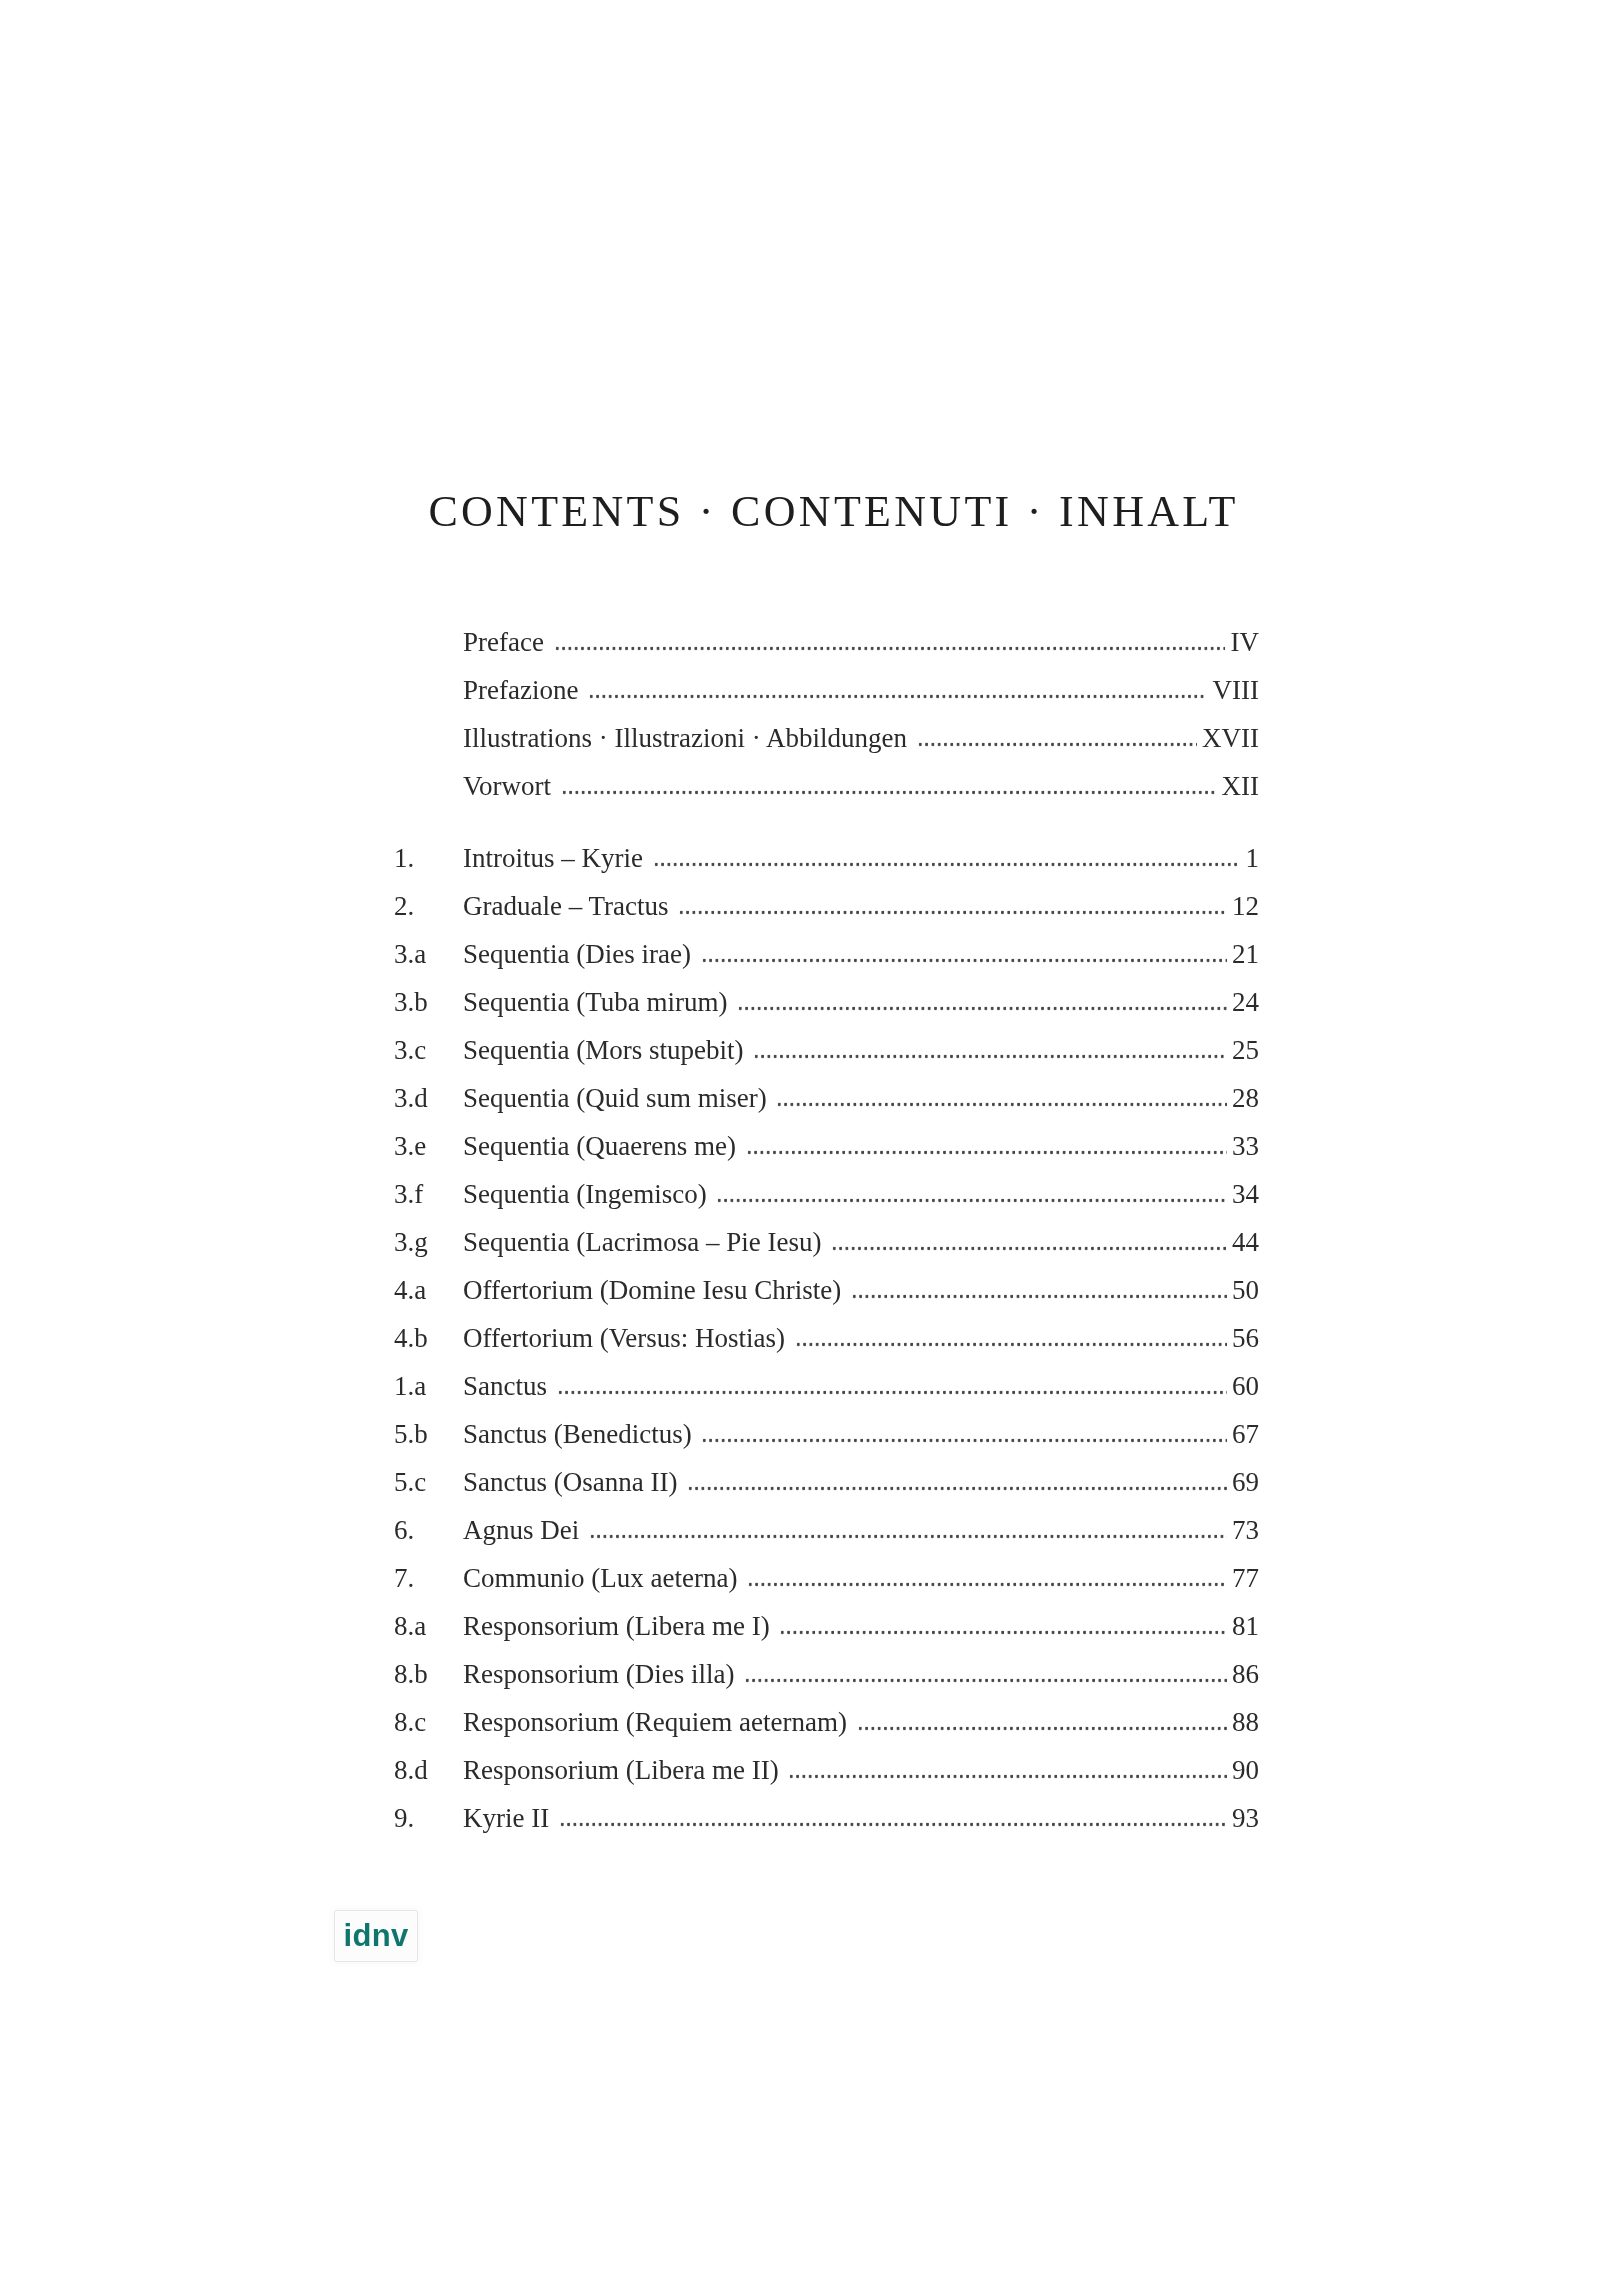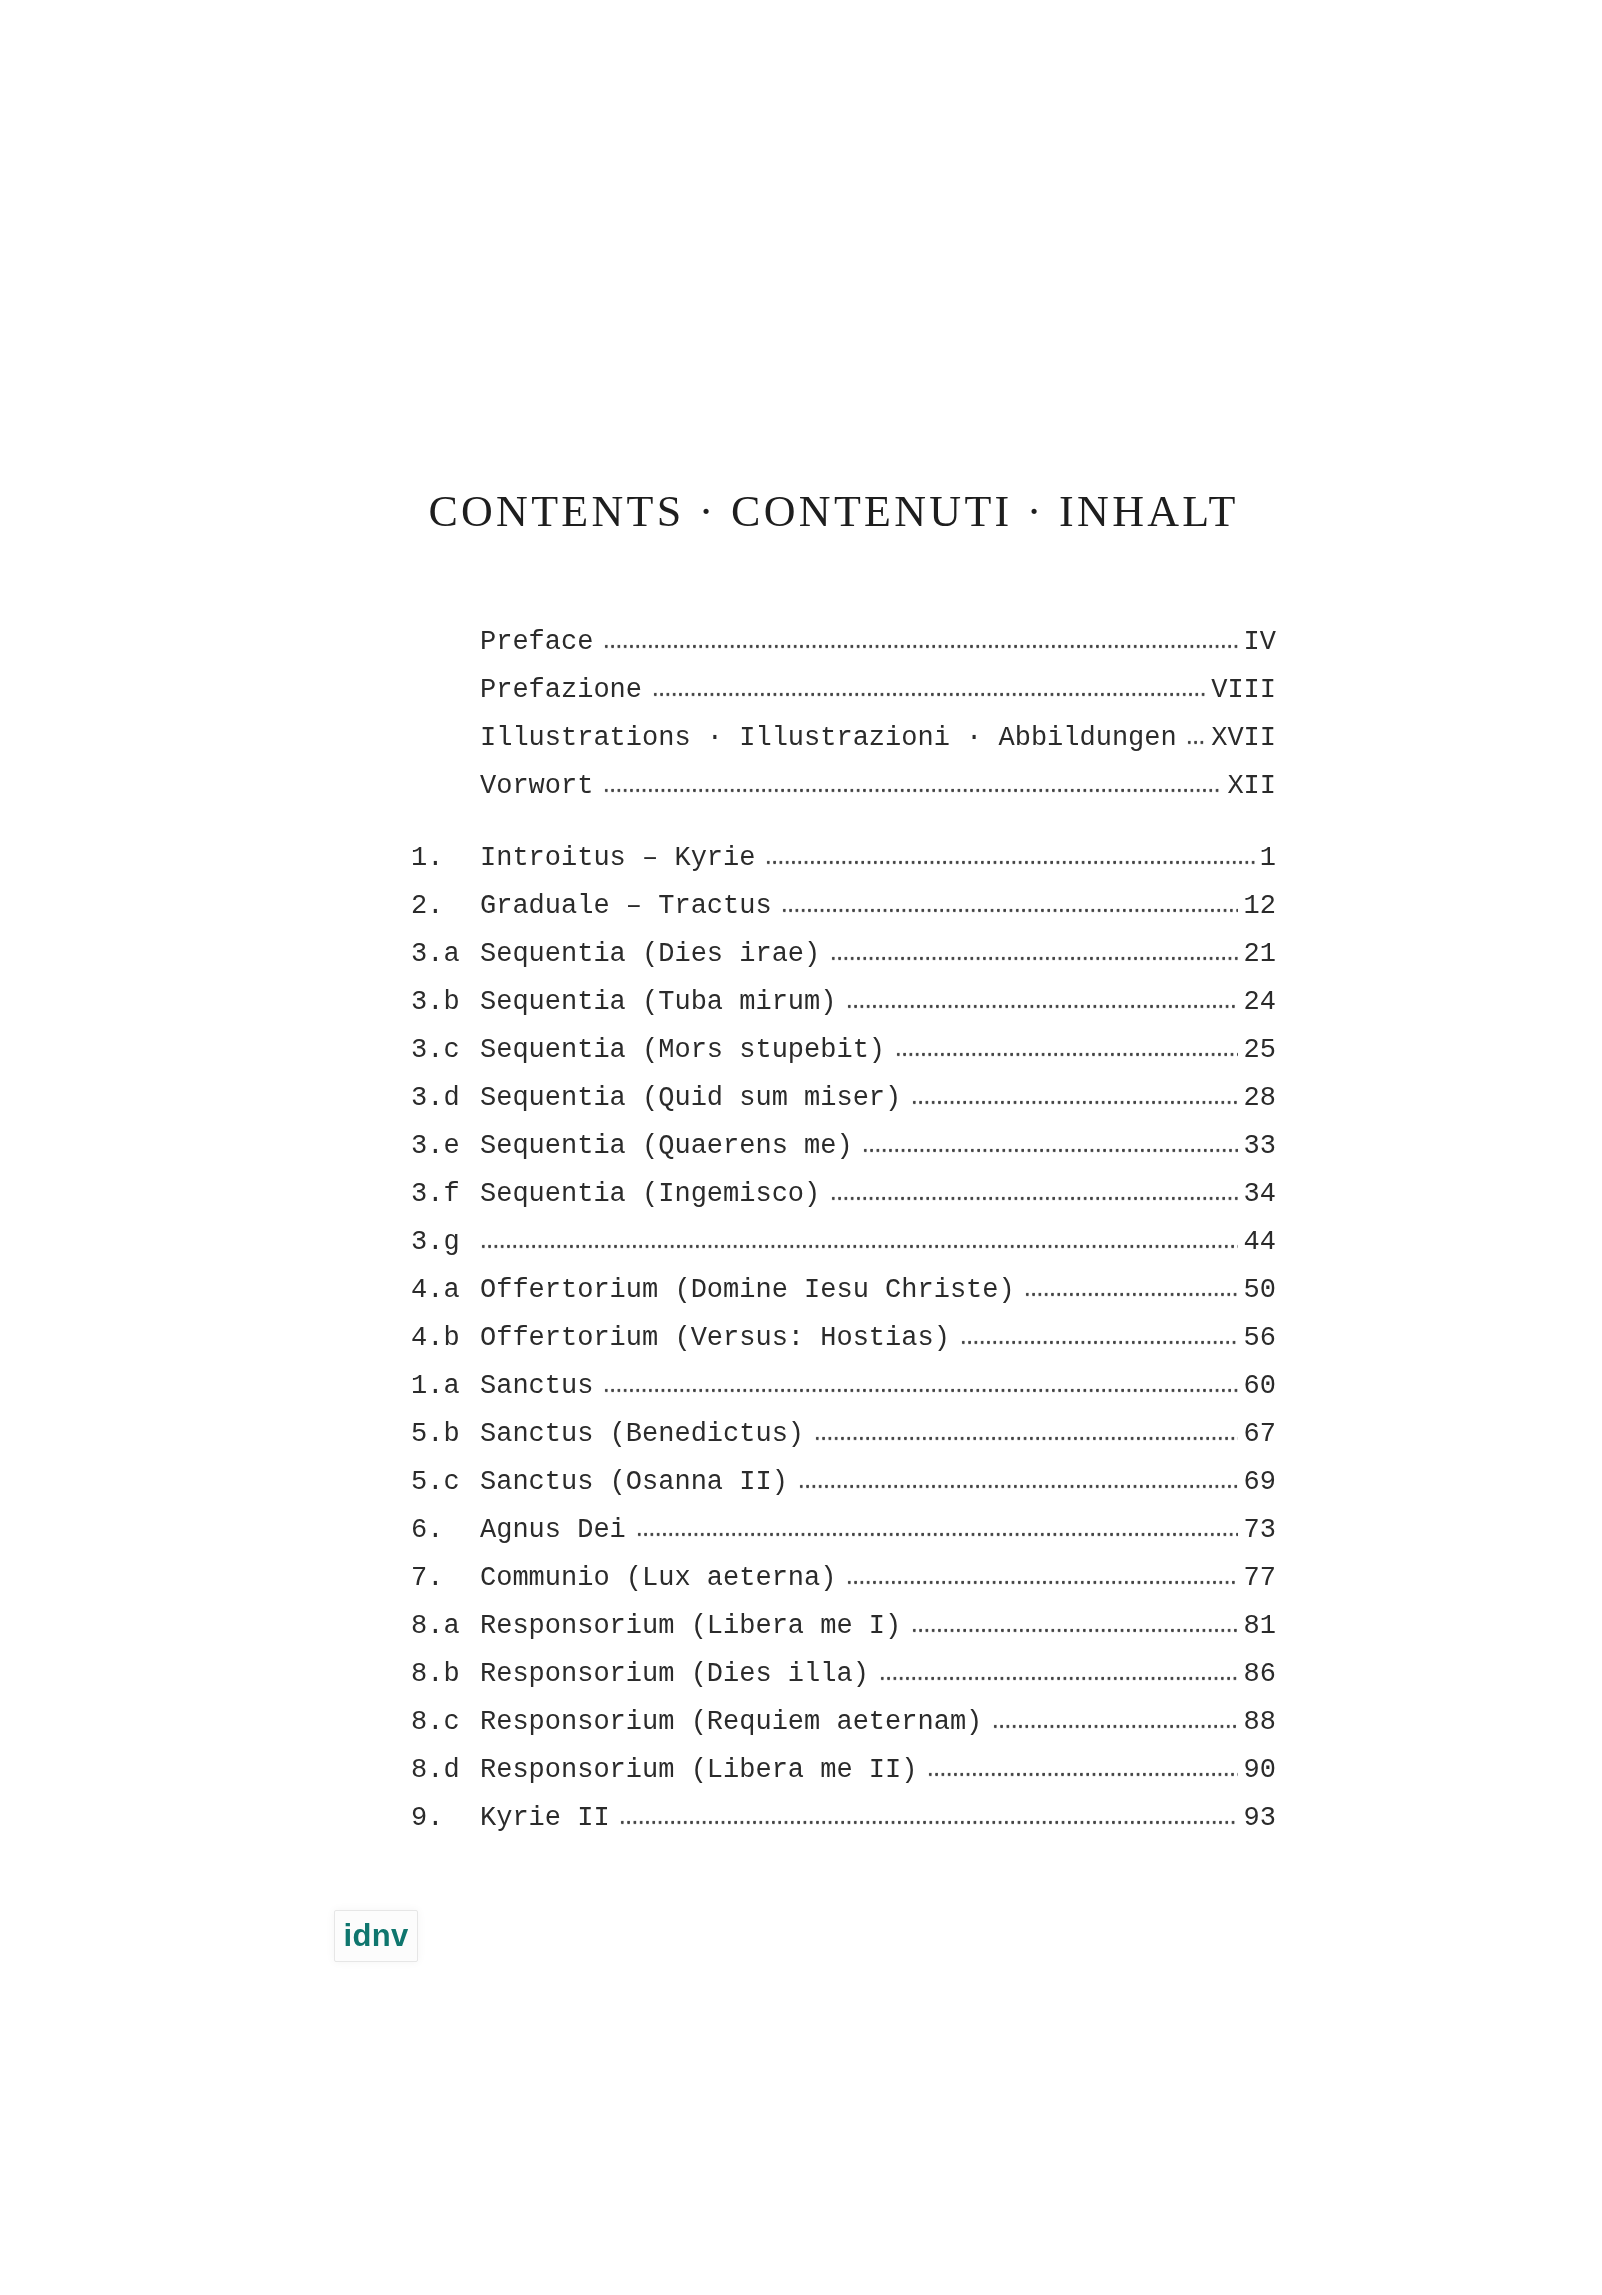--- a/index.html
+++ b/index.html
@@ -23,24 +23,23 @@
     margin: 10px;
     font-size: 44px;
     font-weight: 400;
     letter-spacing: 3.3px;
     text-align: center;
     color: #1e1e1e;
     white-space: nowrap;
   }
   .toc {
     position: absolute;
-    left: 411px;
+    left: 394px;
     top: 618px;
     width: 865px;
-    font-family: Liberation Mono, monospace;
   }
   .toc-row {
     display: flex;
     align-items: baseline;
     height: 48px;
     font-size: 27px;
     line-height: 48px;
   }
   .toc-row .num {
     flex: 0 0 69px;
@@ -167,20 +166,21 @@
       <span class="pg">33</span>
     </div>
     <div class="toc-row">
       <span class="num">3.f</span>
       <span class="label">Sequentia (Ingemisco)</span>
       <span class="dots"></span>
       <span class="pg">34</span>
     </div>
     <div class="toc-row">
       <span class="num">3.g</span>
+      <span class="label">Sequentia (Lacrimosa – Pie Iesu)</span>
       <span class="dots"></span>
       <span class="pg">44</span>
     </div>
     <div class="toc-row">
       <span class="num">4.a</span>
       <span class="label">Offertorium (Domine Iesu Christe)</span>
       <span class="dots"></span>
       <span class="pg">50</span>
     </div>
     <div class="toc-row">

